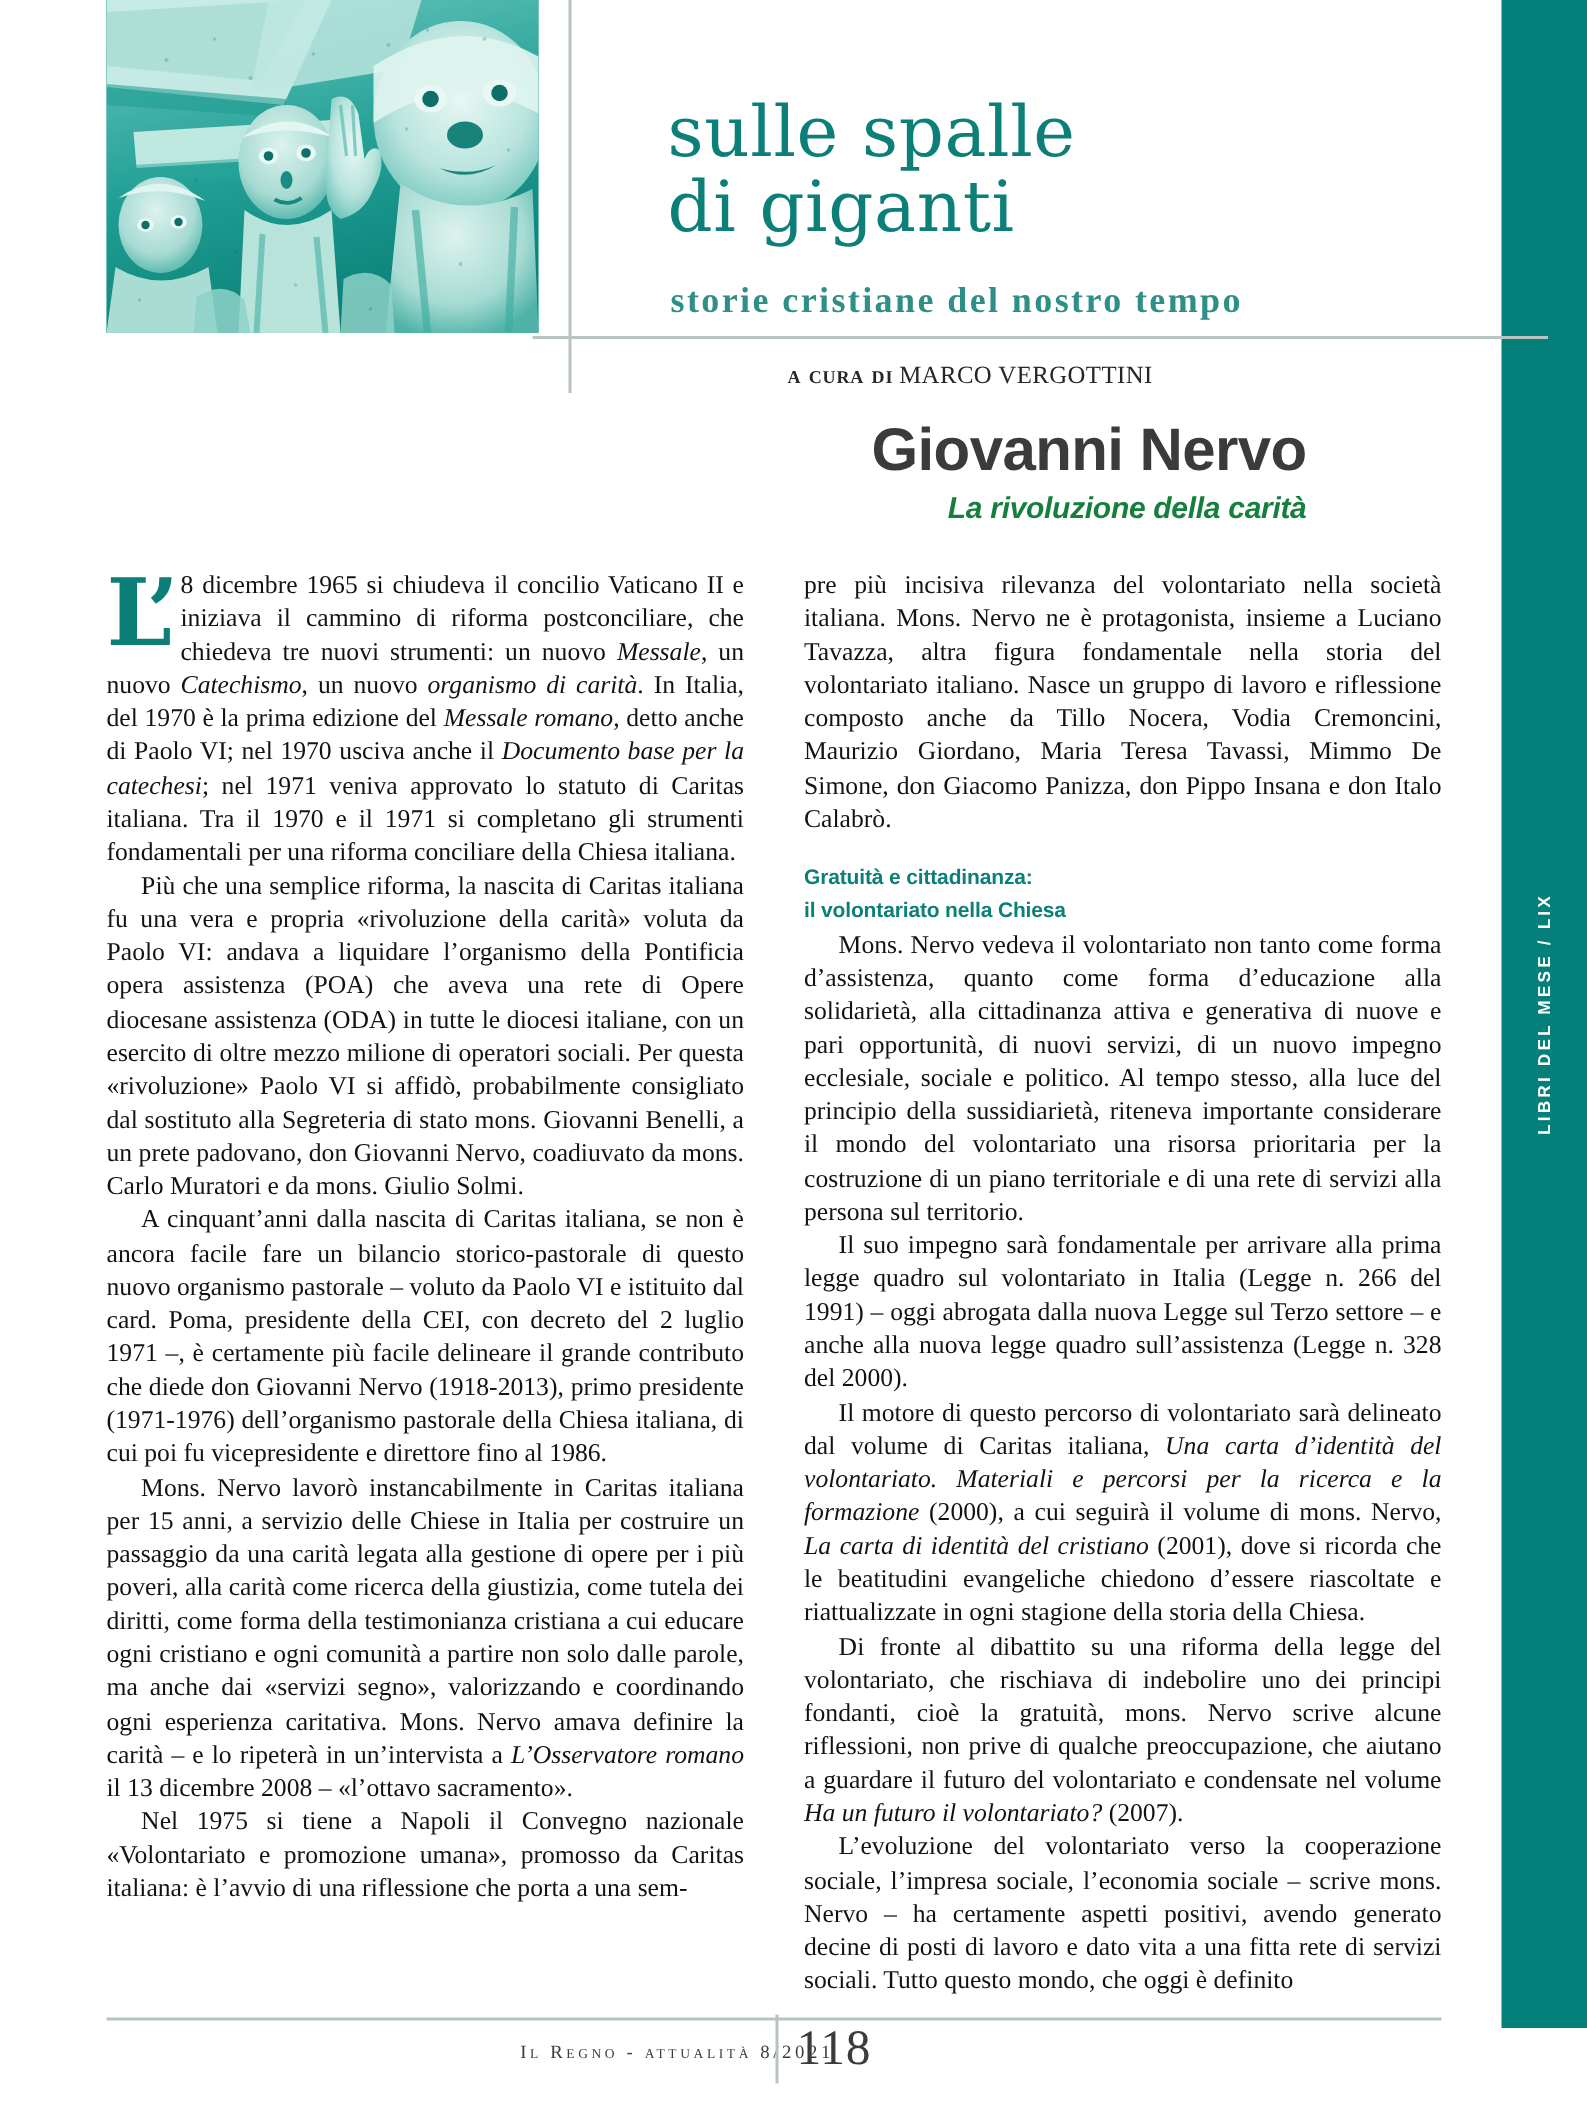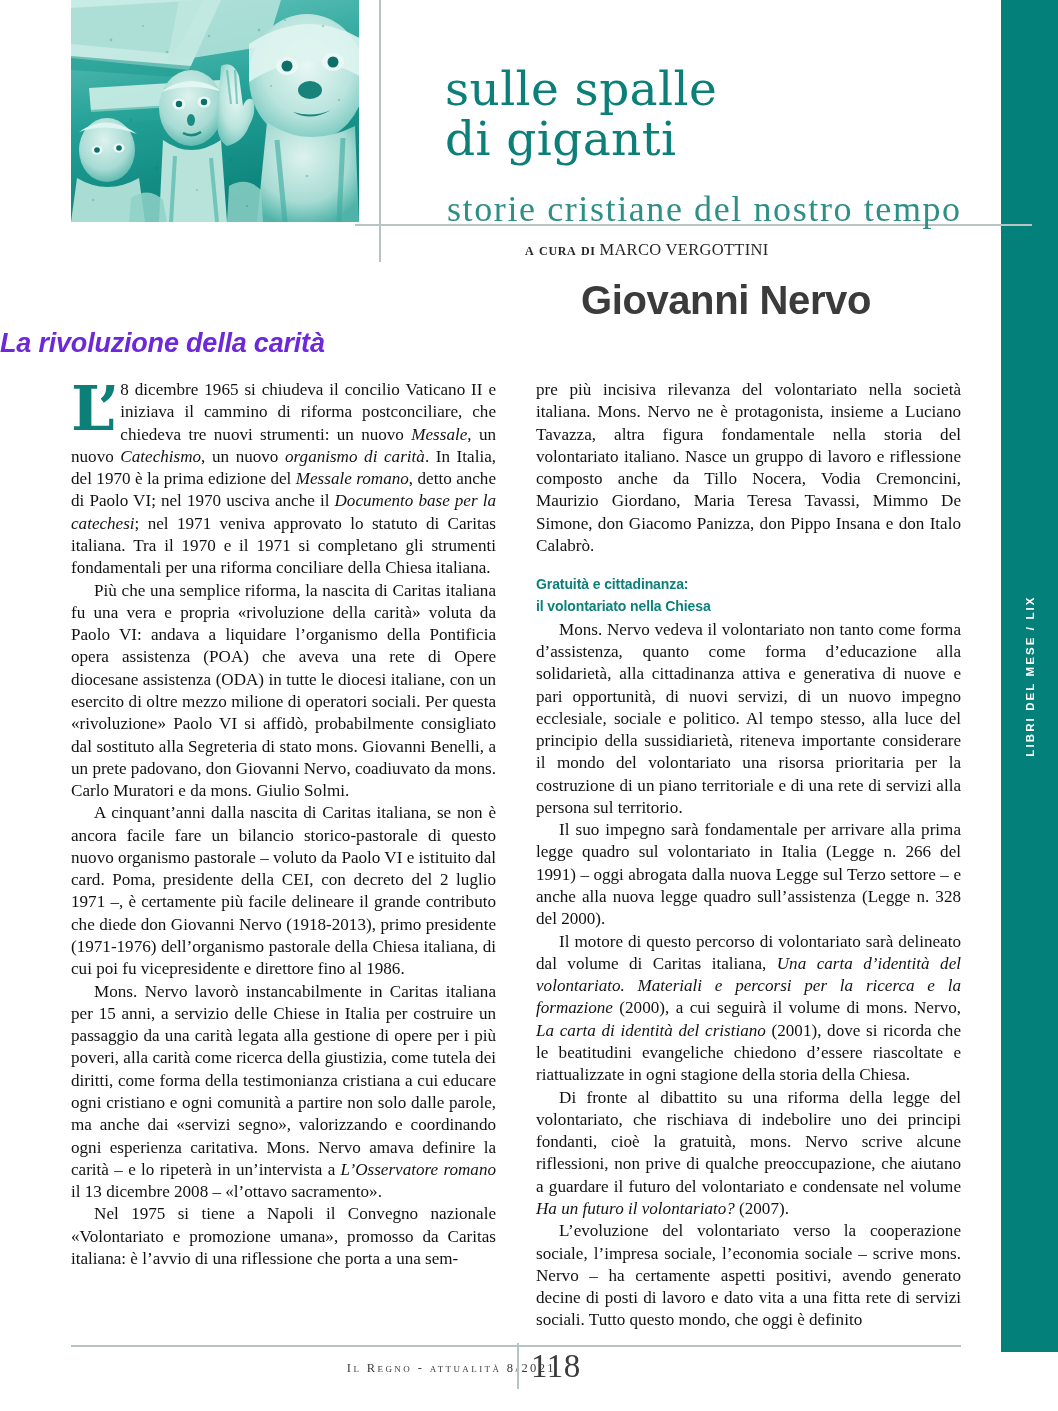--- a/index.html
+++ b/index.html
@@ -79,23 +79,24 @@
     font-weight: normal;
     font-size: 47px;
     line-height: 50px;
     letter-spacing: 0.4px;
   }
   .mast-sub {
     position: absolute;
     left: 376px; top: 188px;
     color: #2e8f86;
     font-family: "Liberation Serif", "DejaVu Serif", serif;
-    font-size: 36px;
+    font-size: 24px;
     letter-spacing: 1.6px;
     white-space: nowrap;
+    font-weight: bold;
   }
   .mast-byline {
     position: absolute;
     left: 454px; top: 240px;
     color: #262626;
     font-family: "Liberation Serif", "DejaVu Serif", serif;
     font-size: 13px;
     letter-spacing: 0.6px;
     white-space: nowrap;
   }
@@ -112,26 +113,27 @@
     color: #3b3b3b;
     font-family: "Liberation Sans", "DejaVu Sans", sans-serif;
     font-weight: bold;
     font-size: 40px;
     letter-spacing: -0.4px;
   }
   .art-subtitle {
     position: absolute;
     left: 0; top: 328px;
     width: 961px;
+    text-align: right;
     padding-right: 90px;
-    color: #6d28d9;
+    color: #15803d;
     font-family: "Liberation Sans", "DejaVu Sans", sans-serif;
     font-weight: bold;
     font-style: italic;
-    font-size: 27px;
+    font-size: 20px;
     letter-spacing: -0.2px;
   }
 
   
   .cols {
     position: absolute;
     left: 71px; top: 379px;
     width: 890px;
     height: 955px;
   }

